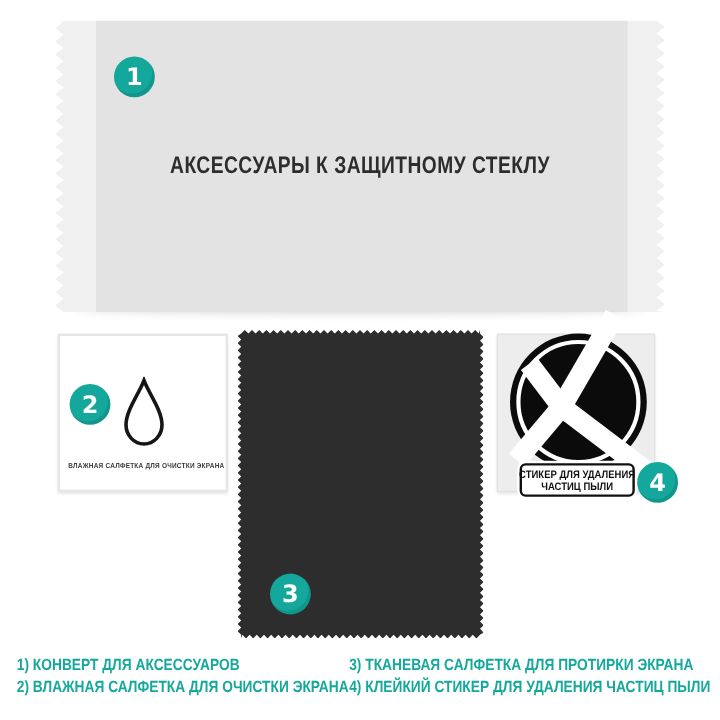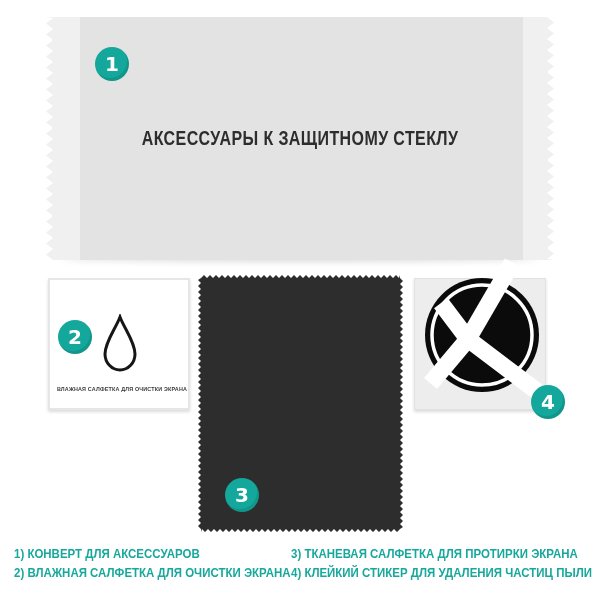--- a/index.html
+++ b/index.html
@@ -125,20 +125,24 @@
   <svg class="k-logo" viewBox="0 0 160 160">
     <circle cx="80" cy="80" r="57" fill="#0b0b0b"></circle>
     <circle cx="80" cy="80" r="50" fill="none" stroke="#ffffff" stroke-width="3.5"></circle>
     <g stroke="#ffffff" stroke-width="17" stroke-linecap="square">
       <line x1="66" y1="84" x2="106" y2="15"></line>
       <line x1="66" y1="84" x2="44" y2="55"></line>
       <line x1="66" y1="84" x2="34" y2="122"></line>
       <line x1="66" y1="84" x2="128" y2="131"></line>
     </g>
   </svg>
+  <div class="sticker-label">
+    <span>СТИКЕР ДЛЯ УДАЛЕНИЯ</span>
+    <span>ЧАСТИЦ ПЫЛИ</span>
+  </div>
   <div class="badge" id="badge-4">4</div>
 
   <div class="legend-line" id="legend-l1">1) КОНВЕРТ ДЛЯ АКСЕССУАРОВ</div>
   <div class="legend-line" id="legend-l2">2) ВЛАЖНАЯ САЛФЕТКА ДЛЯ ОЧИСТКИ ЭКРАНА</div>
   <div class="legend-line" id="legend-r1">3) ТКАНЕВАЯ САЛФЕТКА ДЛЯ ПРОТИРКИ ЭКРАНА</div>
   <div class="legend-line" id="legend-r2">4) КЛЕЙКИЙ СТИКЕР ДЛЯ УДАЛЕНИЯ ЧАСТИЦ ПЫЛИ</div>
 
 </div>
 
 </body></html>

